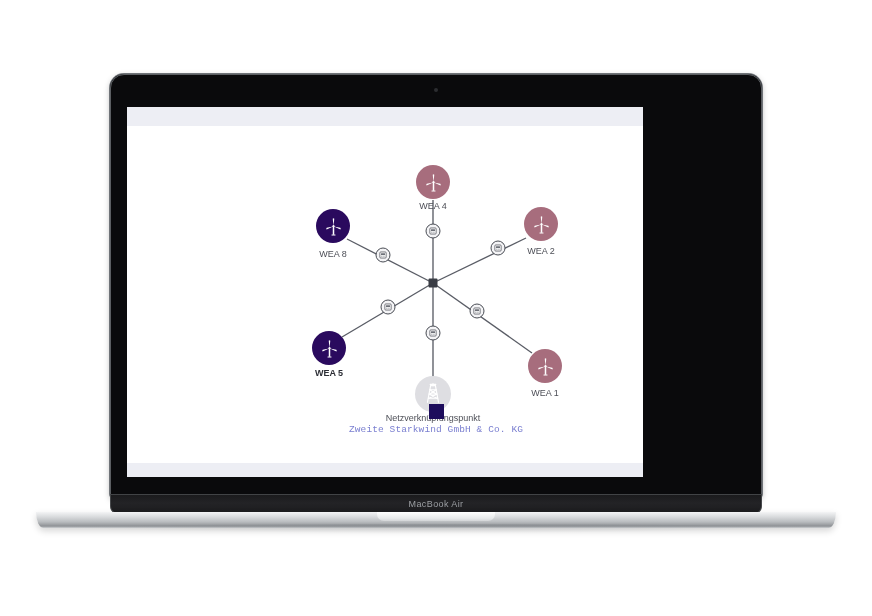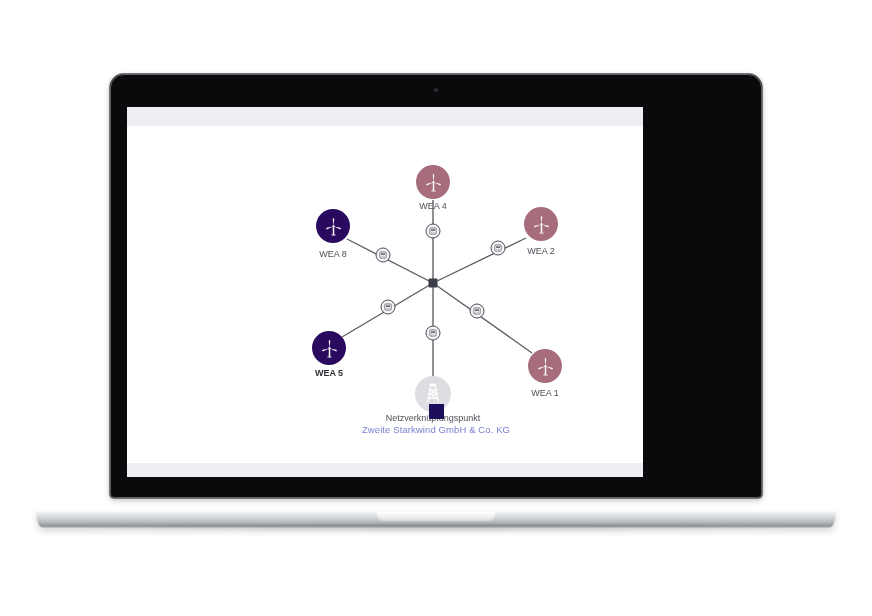--- a/index.html
+++ b/index.html
@@ -394,25 +394,28 @@
                   <rect x="7.3" y="9.3" width="2.3" height="1.5" fill="#9a9da4"></rect>
                   <rect x="10.2" y="9.3" width="1.4" height="1.5" fill="#9a9da4"></rect>
                 </svg>
               </div>
             </div>
 
         </div>
 
         <div class="legend">
           <div class="legend-swatch" style="background: rgb(29, 13, 92);"></div>
-          <div class="legend-label" style="color: rgb(122, 127, 208);">Zweite Starkwind GmbH &amp; Co. KG</div>
+          <div class="legend-label" style="color: rgb(122, 127, 208); font-family: Liberation Mono, monospace;">Zweite Starkwind GmbH &amp; Co. KG</div>
         </div>
       </div>
 
       <div class="bottombar"></div>
     </div>
   </div>
 
+  <div class="chin">
+    <span class="chin-label">MacBook Air</span>
+  </div>
 
   <div class="base"></div>
   <div class="base-notch"></div>
   <div class="base-shadow"></div>
 </div>
 
 </body></html>

